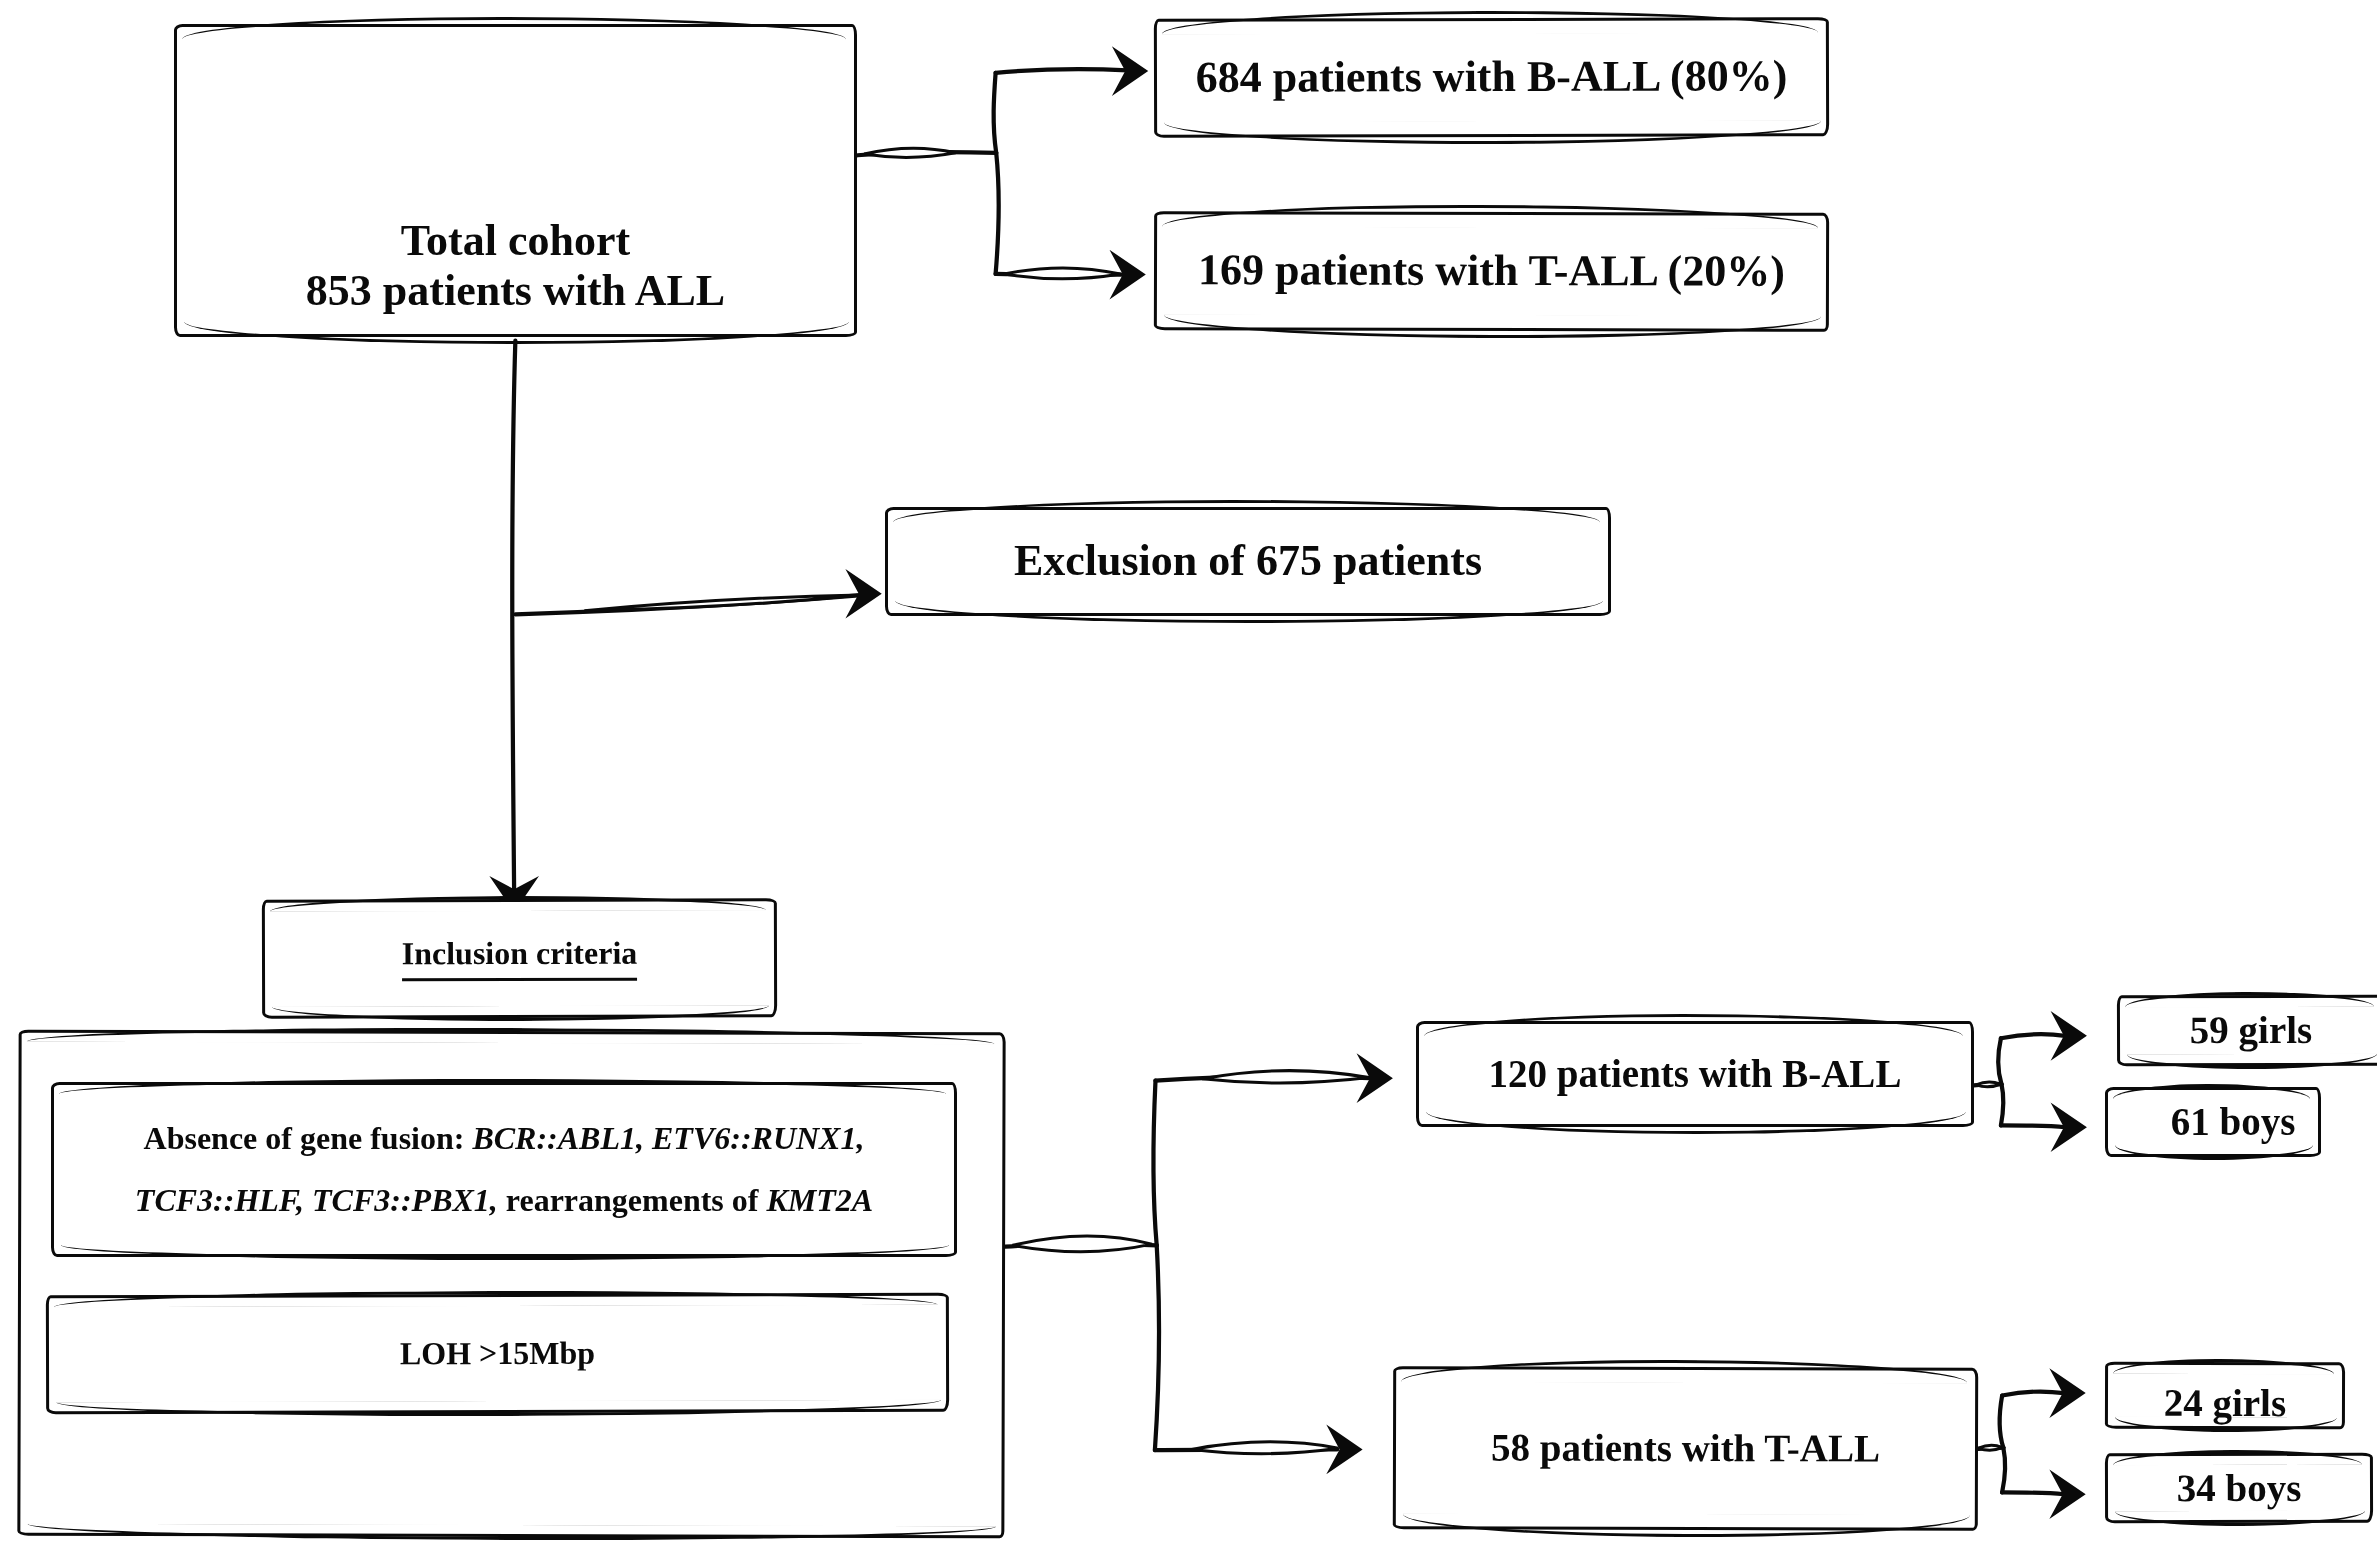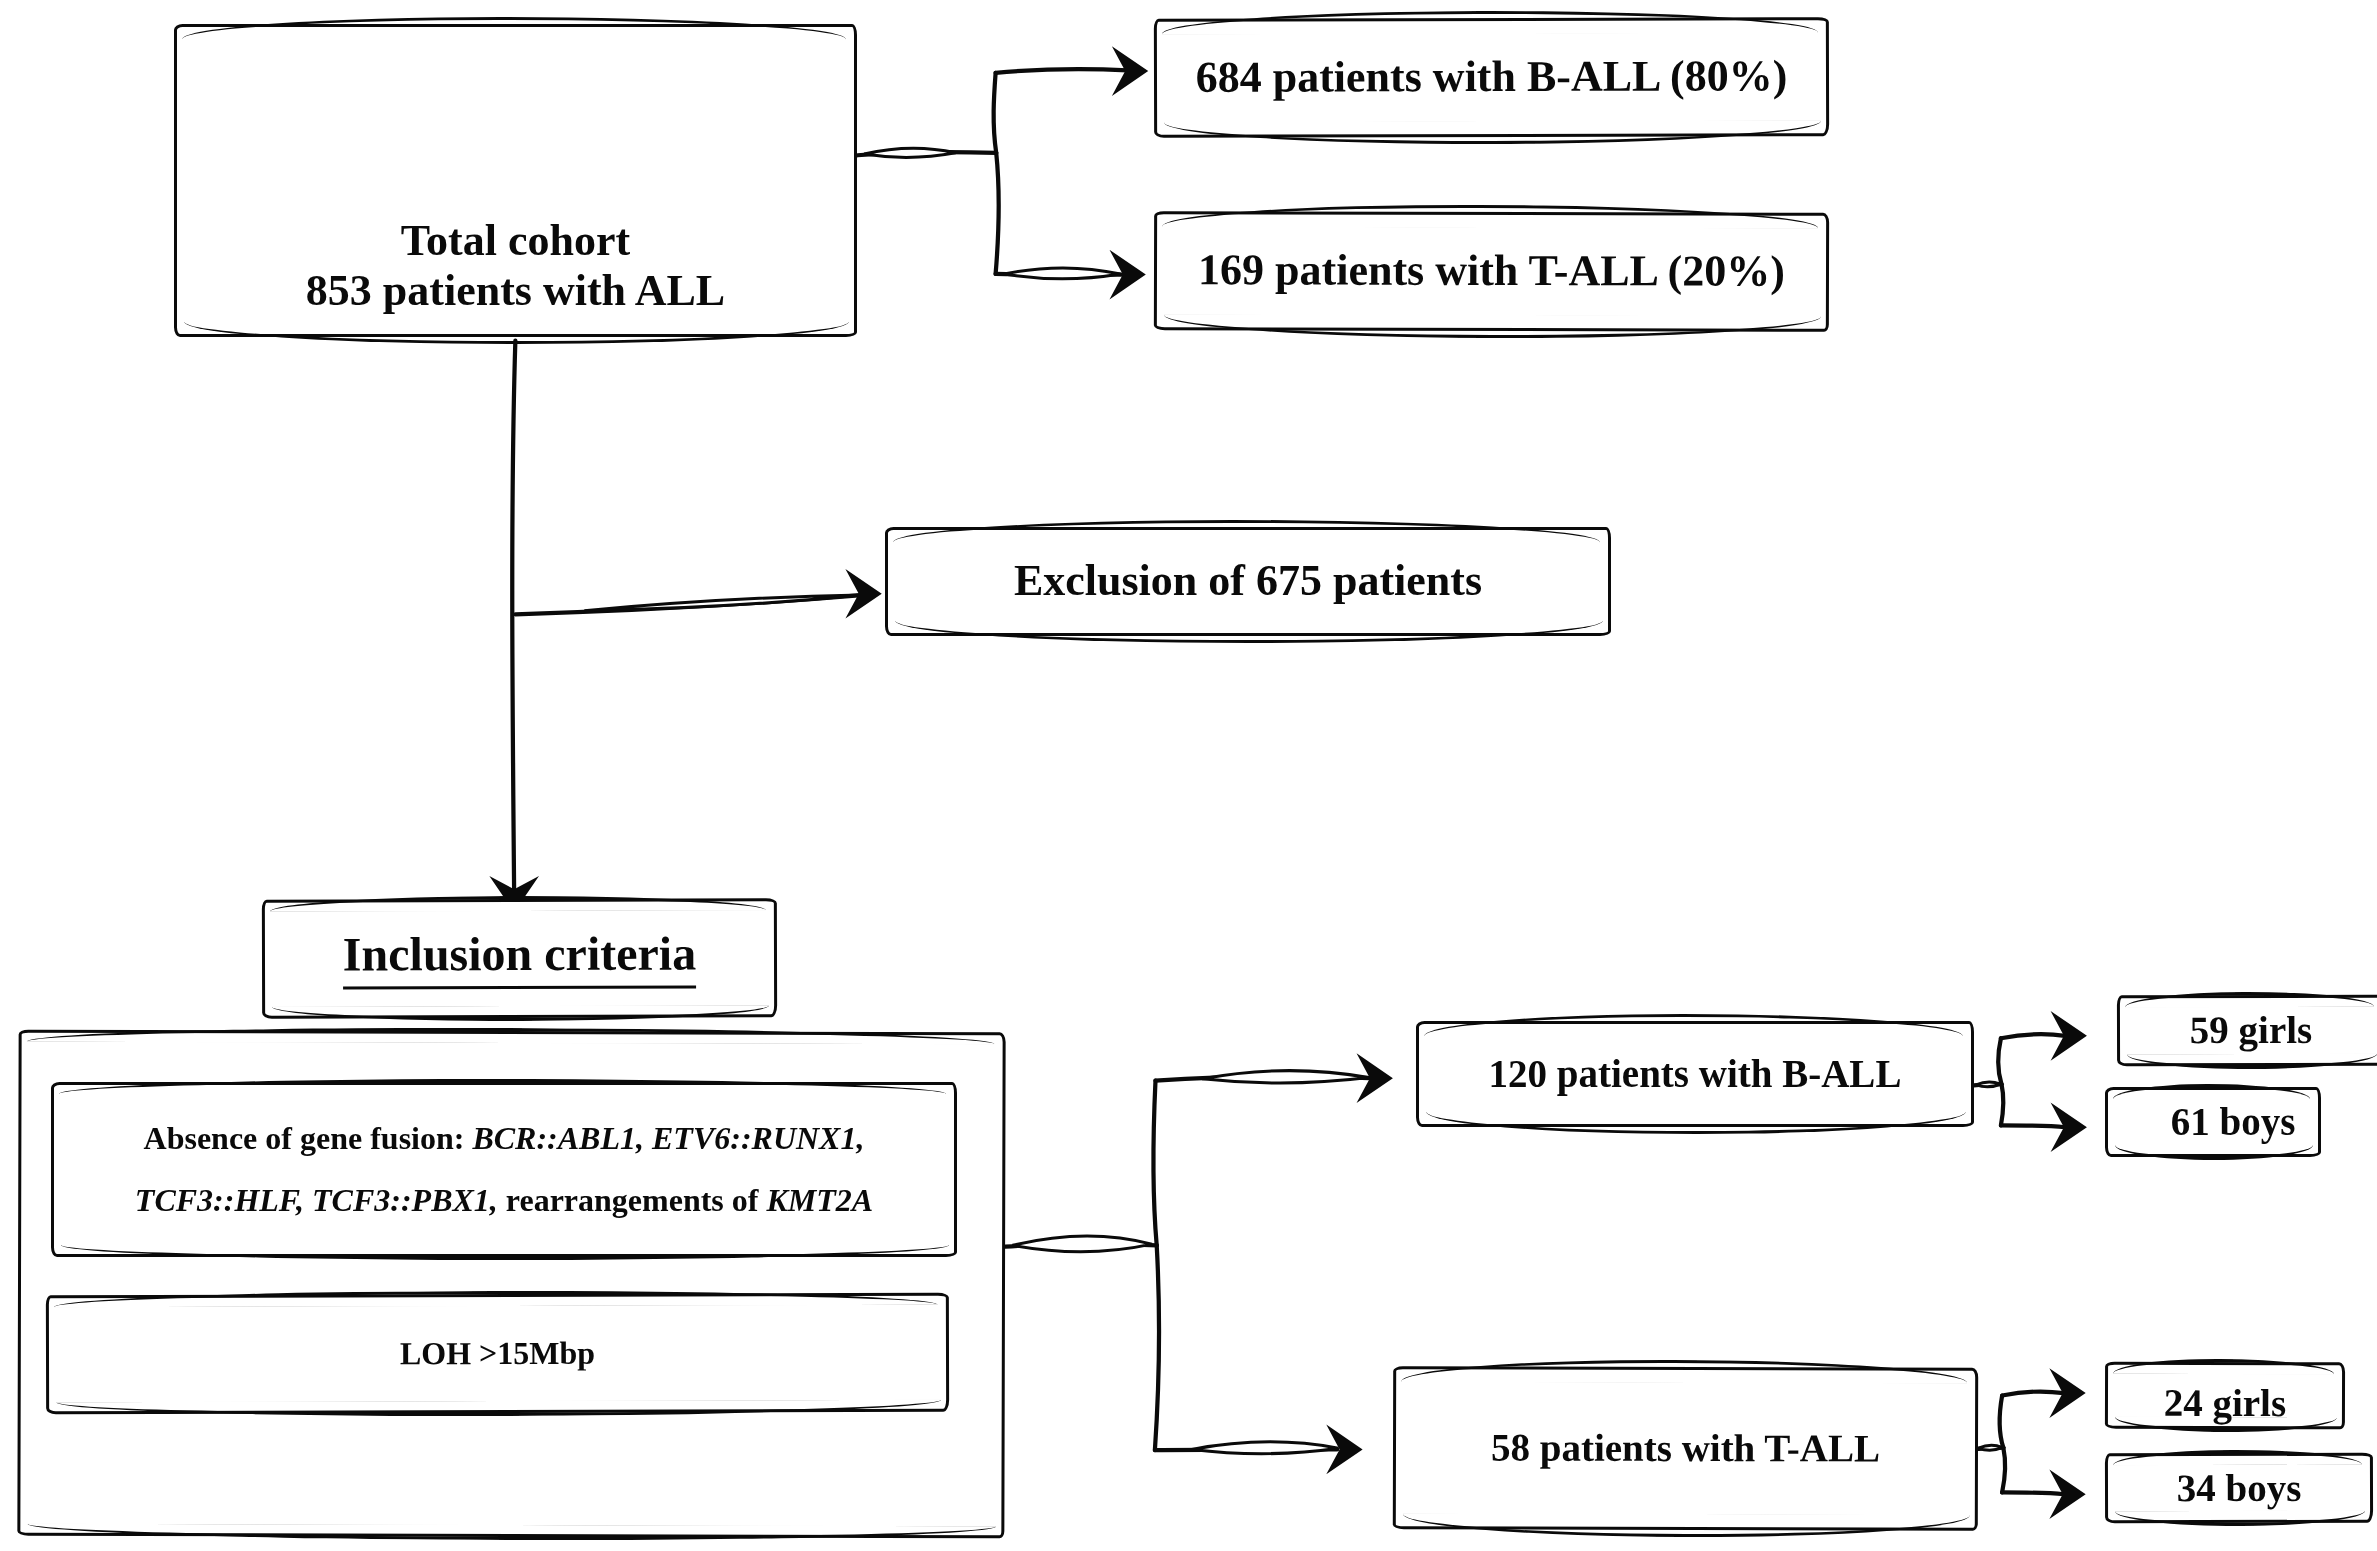--- a/index.html
+++ b/index.html
@@ -38,21 +38,21 @@
   .box.flat::before{top:-6px;height:12px;}
   .box.flat::after{bottom:-6px;height:12px;}
   .r1{border-radius:8.5px 4.8px 11px 6px/6px 11px 4.8px 9.7px;}
   .r2{border-radius:4.8px 11px 6px 9.7px/9.7px 4.8px 12px 6px;transform:rotate(-0.15deg);}
   .r3{border-radius:9.7px 6px 4.8px 11px/4.8px 9.7px 7.3px 4.8px;transform:rotate(0.15deg);}
   .line{line-height:1.15;white-space:pre-wrap;}
   .fs-big .line{font-size:44px;}
   .fs-mid .line{font-size:39px;}
   .fs-gene .line{font-size:32px;}
   .gene-i{font-style:italic;}
-  .underline-label{border-bottom:3.6px solid #0a0a0a;padding-bottom:6px;font-size:48px;line-height:1.1;}
+  .underline-label{border-bottom:3.6px solid #0a0a0a;padding-bottom:6px;font-size:32px;line-height:1.1;}
   #connectors{position:absolute;left:0;top:0;z-index:1;}
   #connectors path{stroke:#0a0a0a;stroke-width:7;fill:none;stroke-linecap:round;}
   #connectors path.lens{fill:#ffffff;stroke-width:5;}
   #connectors path.head{fill:#0a0a0a;stroke:none;}
 </style>
 </head>
 <body>
 
 <div id="canvas">
 
@@ -123,21 +123,21 @@
   </div>
 
   <div class="box r2 fs-big" style="left:1154px;top:18px;width:675px;height:119px;">
     <div class="line">684 patients with B-ALL (80%)</div>
   </div>
 
   <div class="box r3 fs-big" style="left:1154px;top:212px;width:675px;height:119px;">
     <div class="line">169 patients with T-ALL (20%)</div>
   </div>
 
-  <div class="box r1 fs-big" style="left:885px;top:527px;width:726px;height:109px;">
+  <div class="box r1 fs-big" style="left:885px;top:507px;width:726px;height:109px;">
     <div class="line">Exclusion of 675 patients</div>
   </div>
 
   <div class="box r2 flat" style="left:262px;top:899px;width:515px;height:119px;">
     <span class="underline-label">Inclusion criteria</span>
   </div>
 
   <div class="box r3 flat" style="left:18px;top:1031px;width:987px;height:506px;background:transparent;">
   </div>
 

